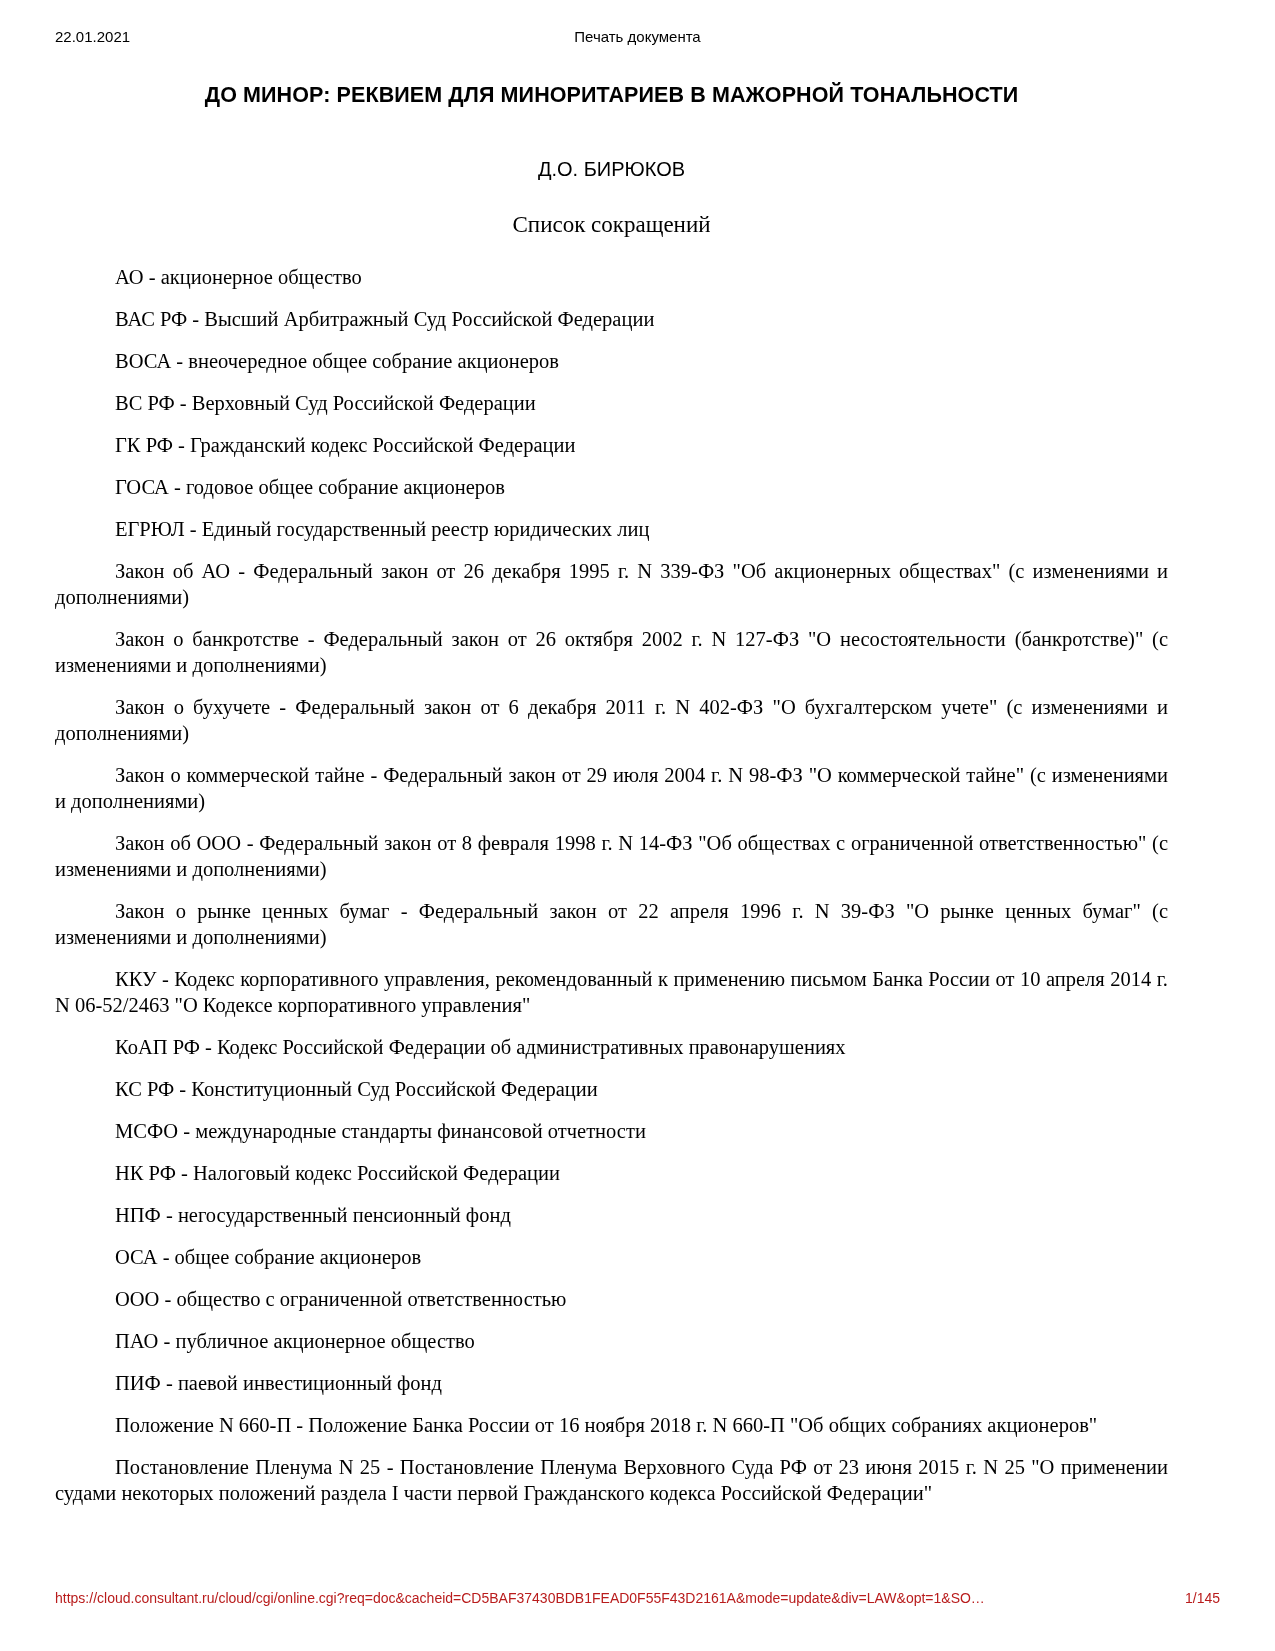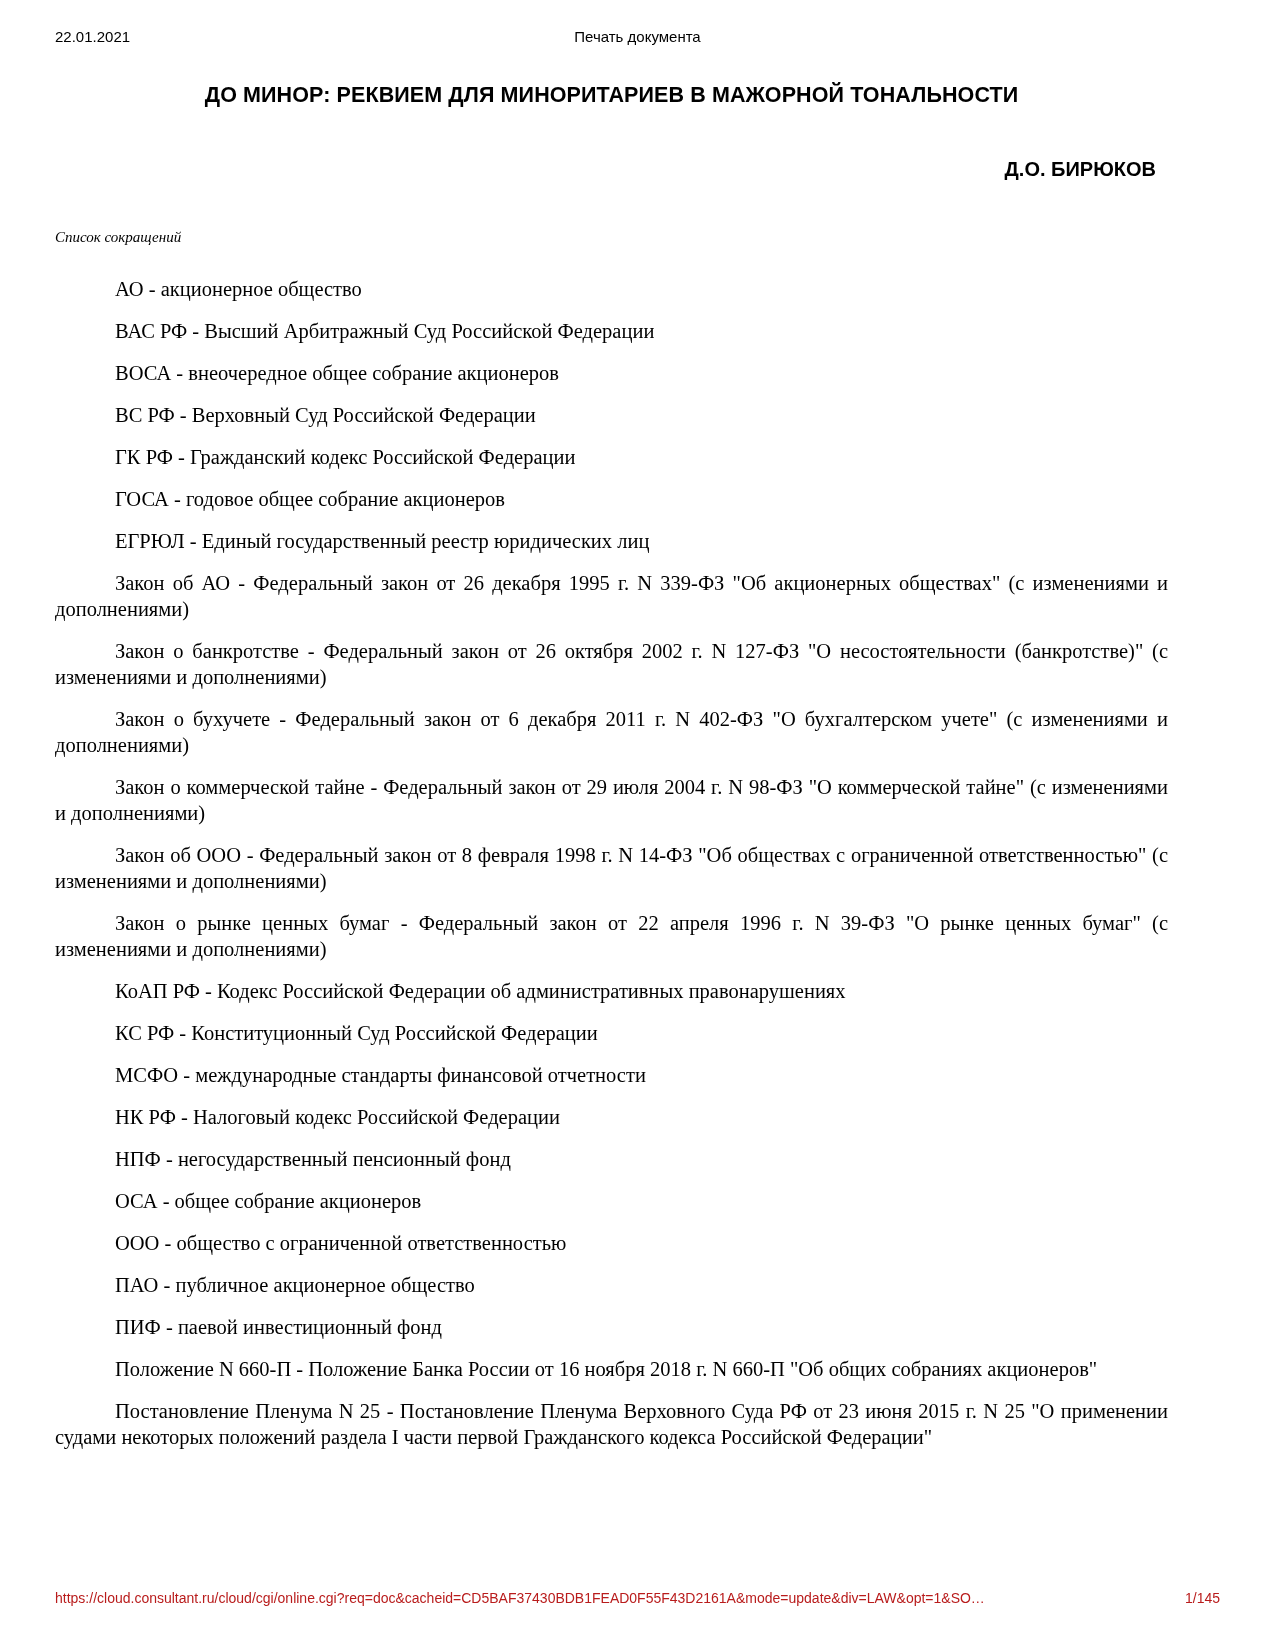--- a/index.html
+++ b/index.html
@@ -65,35 +65,35 @@
     font-size: 21.5px;
     line-height: 26px;
     text-align: center;
     letter-spacing: 0.1px;
     margin: 0 0 12px 0;
     padding-top: 6px;
   }
 
   .doc-author {
     font-family: "Liberation Sans", "DejaVu Sans", sans-serif;
-    font-weight: bold;
+    font-weight: normal;
     font-size: 20px;
     line-height: 26px;
-    text-align: right;
-    margin: 12px;
+    text-align: center;
+    margin: 0;
     padding-top: 36px;
   }
 
   .section-heading {
     font-family: "Liberation Serif", "DejaVu Serif", serif;
-    font-size: 15px;
+    font-size: 23px;
     line-height: 26px;
+    text-align: center;
     margin: 0;
     padding-top: 30px;
-    font-style: italic;
   }
 
   .abbr-list {
     margin: 0;
     padding: 0;
     list-style: none;
     padding-top: 26px;
   }
 
   .abbr-item {
@@ -161,20 +161,21 @@
         <p class="abbr-item">ВС РФ - Верховный Суд Российской Федерации</p>
         <p class="abbr-item">ГК РФ - Гражданский кодекс Российской Федерации</p>
         <p class="abbr-item">ГОСА - годовое общее собрание акционеров</p>
         <p class="abbr-item">ЕГРЮЛ - Единый государственный реестр юридических лиц</p>
         <p class="abbr-item">Закон об АО - Федеральный закон от 26 декабря 1995 г. N 339-ФЗ "Об акционерных обществах" (с изменениями и дополнениями)</p>
         <p class="abbr-item">Закон о банкротстве - Федеральный закон от 26 октября 2002 г. N 127-ФЗ "О несостоятельности (банкротстве)" (с изменениями и дополнениями)</p>
         <p class="abbr-item">Закон о бухучете - Федеральный закон от 6 декабря 2011 г. N 402-ФЗ "О бухгалтерском учете" (с изменениями и дополнениями)</p>
         <p class="abbr-item">Закон о коммерческой тайне - Федеральный закон от 29 июля 2004 г. N 98-ФЗ "О коммерческой тайне" (с изменениями и дополнениями)</p>
         <p class="abbr-item">Закон об ООО - Федеральный закон от 8 февраля 1998 г. N 14-ФЗ "Об обществах с ограниченной ответственностью" (с изменениями и дополнениями)</p>
         <p class="abbr-item">Закон о рынке ценных бумаг - Федеральный закон от 22 апреля 1996 г. N 39-ФЗ "О рынке ценных бумаг" (с изменениями и дополнениями)</p>
+        <p class="abbr-item">ККУ - Кодекс корпоративного управления, рекомендованный к применению письмом Банка России от 10 апреля 2014 г. N 06-52/2463 "О Кодексе корпоративного управления"</p>
         <p class="abbr-item">КоАП РФ - Кодекс Российской Федерации об административных правонарушениях</p>
         <p class="abbr-item">КС РФ - Конституционный Суд Российской Федерации</p>
         <p class="abbr-item">МСФО - международные стандарты финансовой отчетности</p>
         <p class="abbr-item">НК РФ - Налоговый кодекс Российской Федерации</p>
         <p class="abbr-item">НПФ - негосударственный пенсионный фонд</p>
         <p class="abbr-item">ОСА - общее собрание акционеров</p>
         <p class="abbr-item">ООО - общество с ограниченной ответственностью</p>
         <p class="abbr-item">ПАО - публичное акционерное общество</p>
         <p class="abbr-item">ПИФ - паевой инвестиционный фонд</p>
         <p class="abbr-item">Положение N 660-П - Положение Банка России от 16 ноября 2018 г. N 660-П "Об общих собраниях акционеров"</p>

